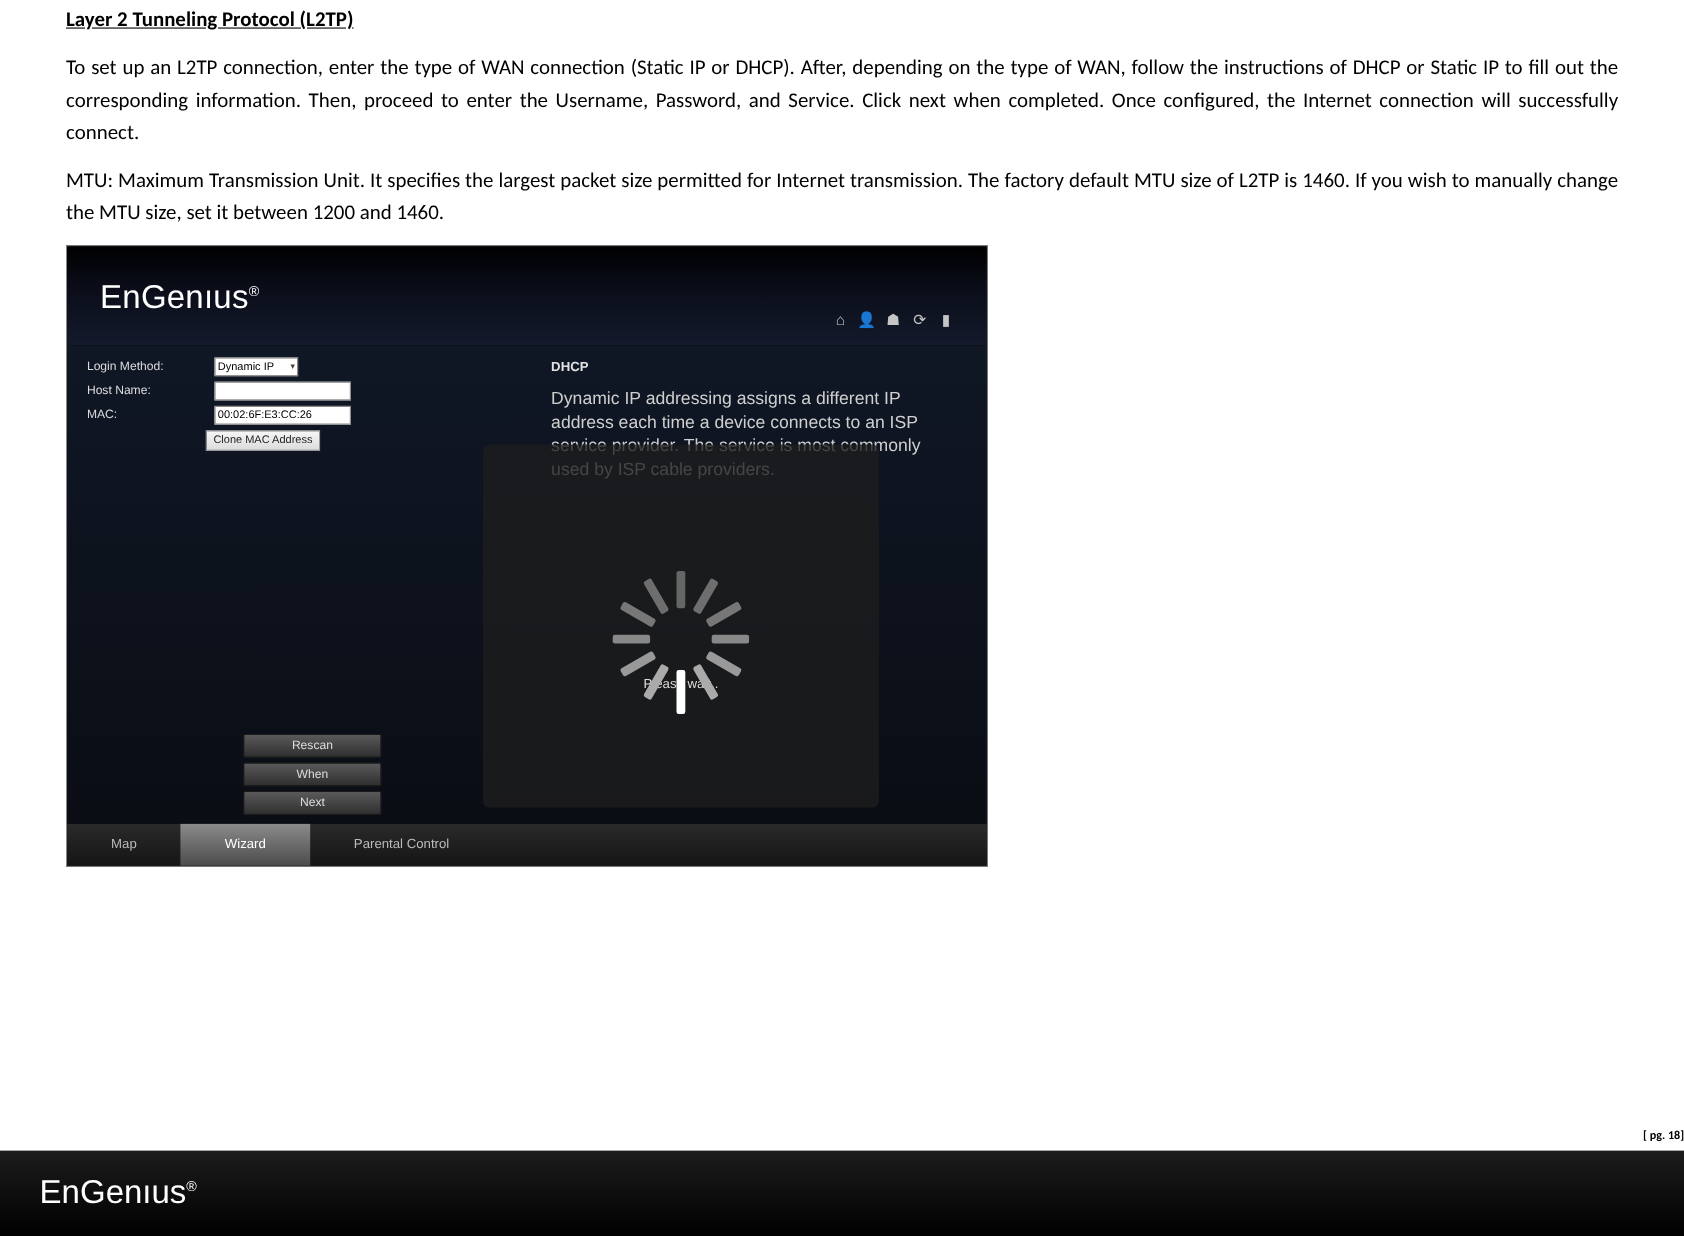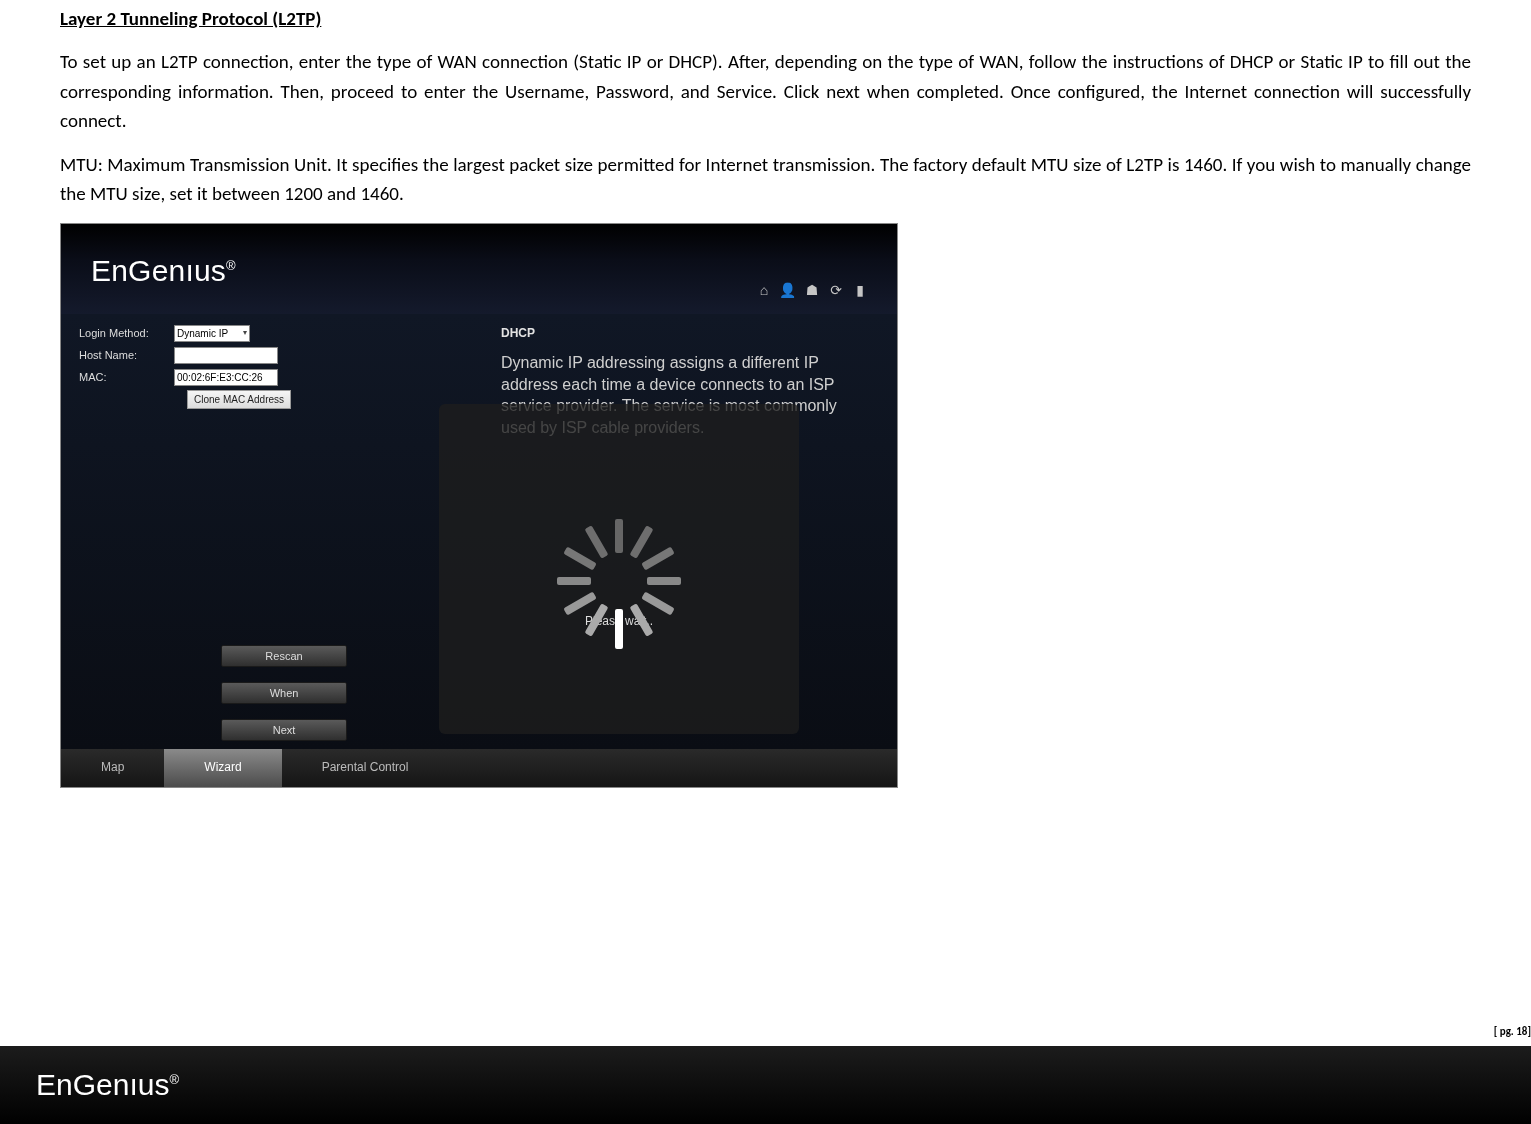--- a/index.html
+++ b/index.html
@@ -84,31 +84,31 @@
     background: linear-gradient(#101725 0%, #0e1420 30%, #0a0d14 100%);
     overflow: hidden;
   }
   .form-area {
     position: absolute;
     left: 18px; top: 10px;
     width: 340px;
     color: #d0d0d0;
   }
   .form-row { display: flex; height: 20px; align-items: center; margin-bottom: 2px; font-size: 11px; }
-  .form-row label { width: 95px; color: #ddd; }
+  .form-row label { width: 116px; color: #ddd; }
   .sel, .txt {
     background: #fff; color: #000;
     font-size: 10px; height: 17px;
     border: 1px solid #888;
     padding: 0 2px;
     display: inline-flex; align-items:center;
   }
   .sel { width: 76px; position: relative; text-align: right; }
   .sel::after { content: "▾"; position: absolute; right: 2px; color:#444; font-size:8px; }
-  .txt { width: 104px; }
+  .txt { width: 124px; }
   .clone-btn {
     display: inline-block;
     background: linear-gradient(#f6f6f6,#dcdcdc);
     border: 1px solid #999;
     color: #222;
     font-size: 10px;
     padding: 1px 6px;
     margin-left: 108px;
     margin-top: 0px;
     cursor: pointer;
@@ -120,21 +120,21 @@
     right: 28px;
     color: #e2e2e2;
   }
   .info-title { font-weight: bold; font-size: 12px; margin-bottom: 10px; }
   .info-text { font-size: 16px; line-height: 1.35; color: #cfcfcf; }
 
   .action-buttons {
     position: absolute;
     left: 160px;
     bottom: 8px;
-    display: flex; flex-direction: column; gap: 15px;
+    display: flex; flex-direction: column; gap: 4px;
   }
   .abtn {
     width: 126px; height: 22px;
     background: linear-gradient(#5a5a5a,#2f2f2f);
     border: 1px solid #1a1a1a;
     color: #ddd;
     font-size: 11px;
     text-align: center;
     line-height: 20px;
     border-radius: 2px;

